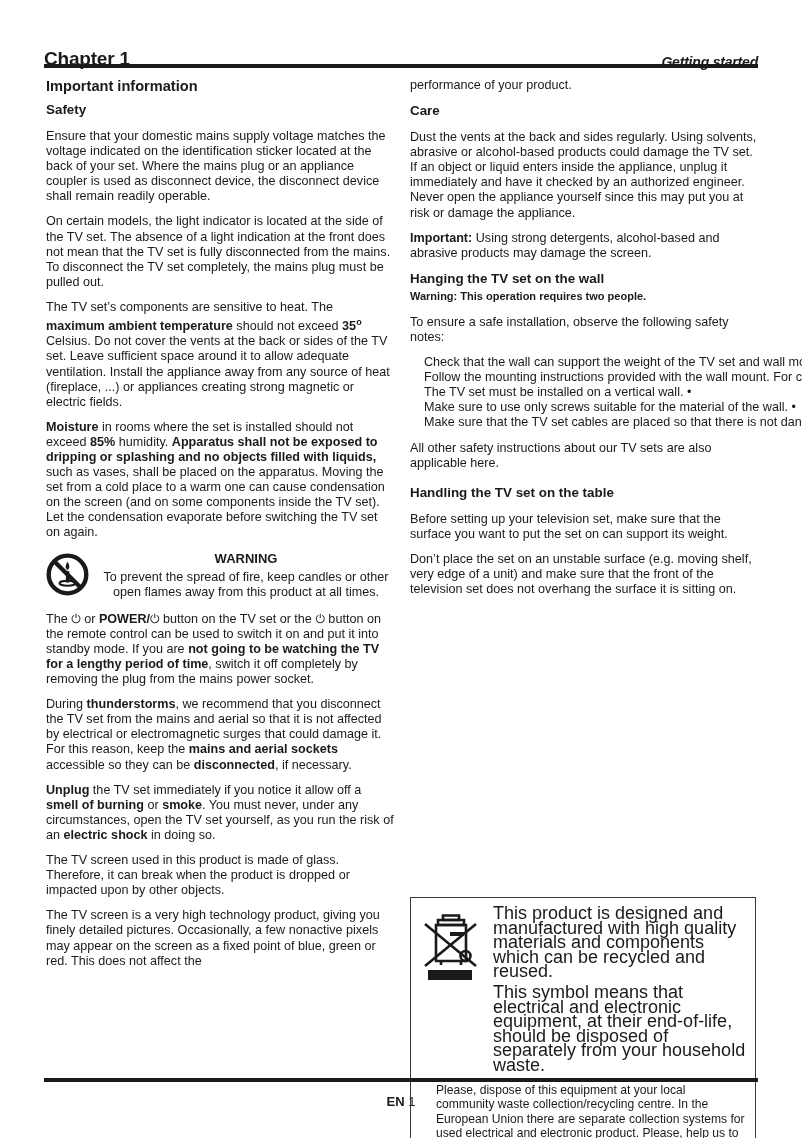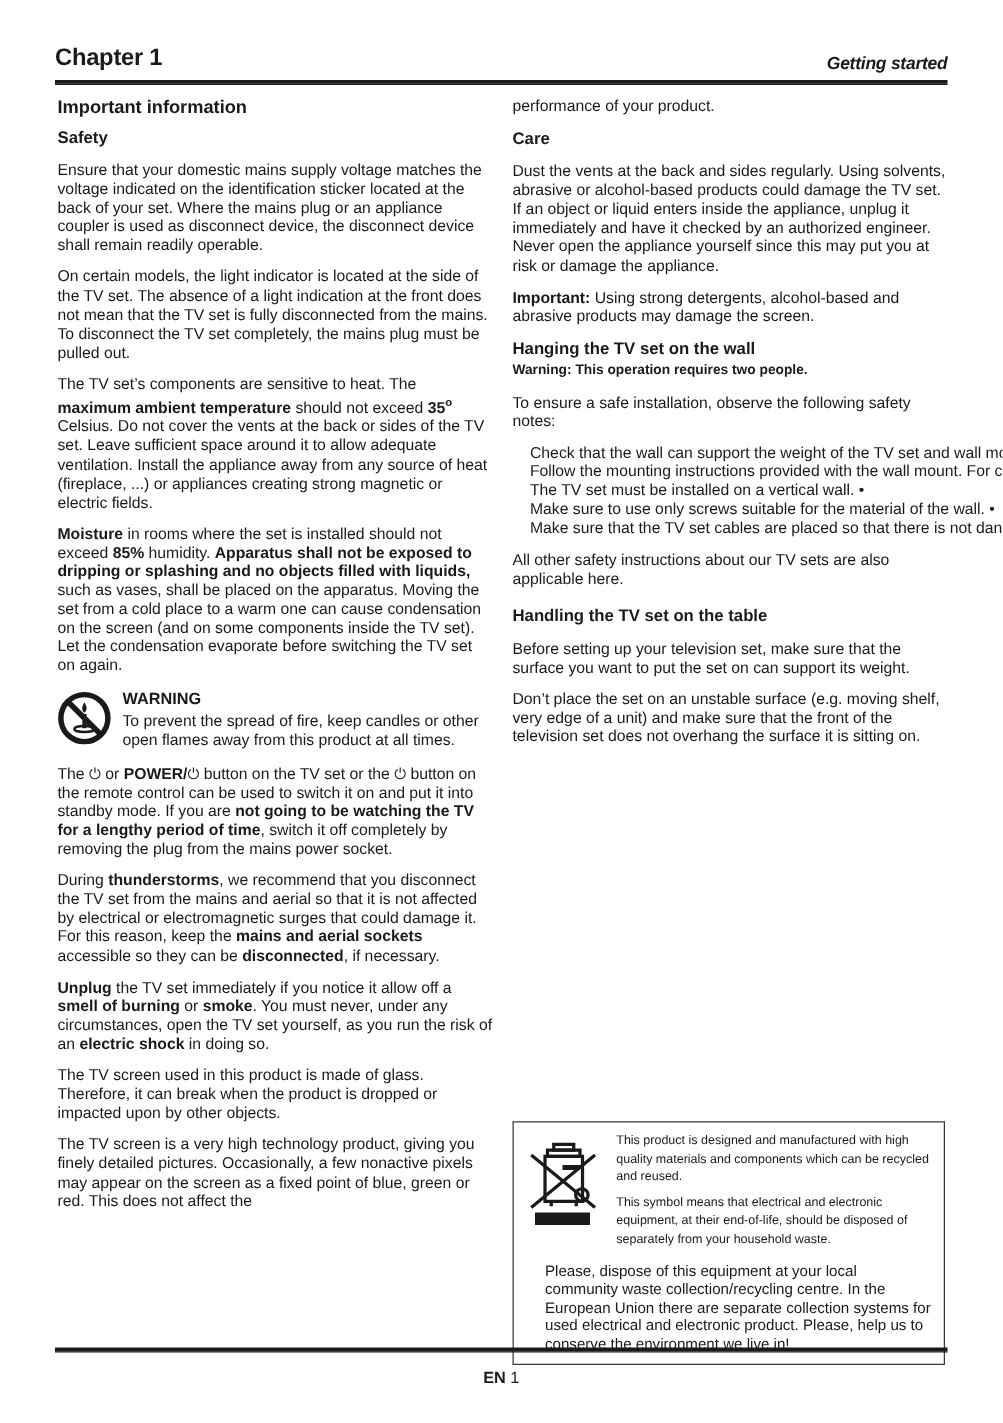--- a/index.html
+++ b/index.html
@@ -6,21 +6,21 @@
   body{
     width:802px;height:1138px;
     font-family:"Liberation Sans", sans-serif;
     color:#1a1a1a;
     -webkit-font-smoothing:antialiased;
   }
   .page{position:relative;width:802px;height:1138px;overflow:hidden;}
 
   
   .header{
-    position:absolute;left:44px;top:36px;width:714px;
+    position:absolute;left:44px;top:48px;width:714px;
     display:flex;align-items:flex-end;justify-content:space-between;
   }
   .chapter{font-size:19px;font-weight:bold;letter-spacing:-0.2px;}
   .section-title{font-size:14px;font-weight:bold;font-style:italic;letter-spacing:-0.2px;}
   .rule-top{
     position:absolute;left:44px;top:64px;width:714px;height:0;
     border-top:3px solid #1a1a1a;border-bottom:1px solid #1a1a1a;
   }
   .rule-bottom{
     position:absolute;left:44px;top:1078px;width:714px;height:0;
@@ -52,41 +52,41 @@
 
   .sup{font-size:9px;vertical-align:super;}
   .pwr{font-size:12px;}
 
   
   .warning-block{
     display:flex;align-items:flex-start;gap:9px;
     margin:5px 0 12px 0;
   }
   .warn-icon{flex:0 0 auto;width:43px;padding-top:2px;}
-  .warn-body{flex:1 1 auto;}
+  .warn-body{flex:1 1 auto;text-align:center;}
   .warn-title{font-size:13px;font-weight:bold;line-height:16px;margin:0 0 3px 0;}
   .warn-text{font-size:12.6px;line-height:15.1px;margin:0;}
 
   
   .bullets{margin:0 0 10px 0;padding:0;list-style:none;}
   .bullets li{
     position:relative;margin:0 0 0 0;padding:0 0 0 14px;
     line-height:15.1px;
   }
   .bul{white-space:nowrap;}
 
   
   .weee-box{
     position:absolute;left:410px;top:897px;width:346px;
     border:1px solid #3a3a3a;background:#fff;
     box-sizing:border-box;
   }
   .weee-top{display:flex;align-items:flex-start;padding:8px 8px 2px 8px;gap:10px;}
   .weee-icon{flex:0 0 auto;width:64px;}
-  .weee-lines{flex:1 1 auto;font-size:10px;line-height:14.6px;}
+  .weee-lines{flex:1 1 auto;font-size:18px;line-height:14.6px;}
   .weee-lines p{margin:0 0 6px 0;}
   .weee-bottom{padding:2px 8px 8px 8px;font-size:12.1px;line-height:14.6px;margin-left:17px;}
   .weee-bottom p{margin:0;}
 </style>
 </head>
 <body>
 
 <div class="page">
 
   <div class="header">

